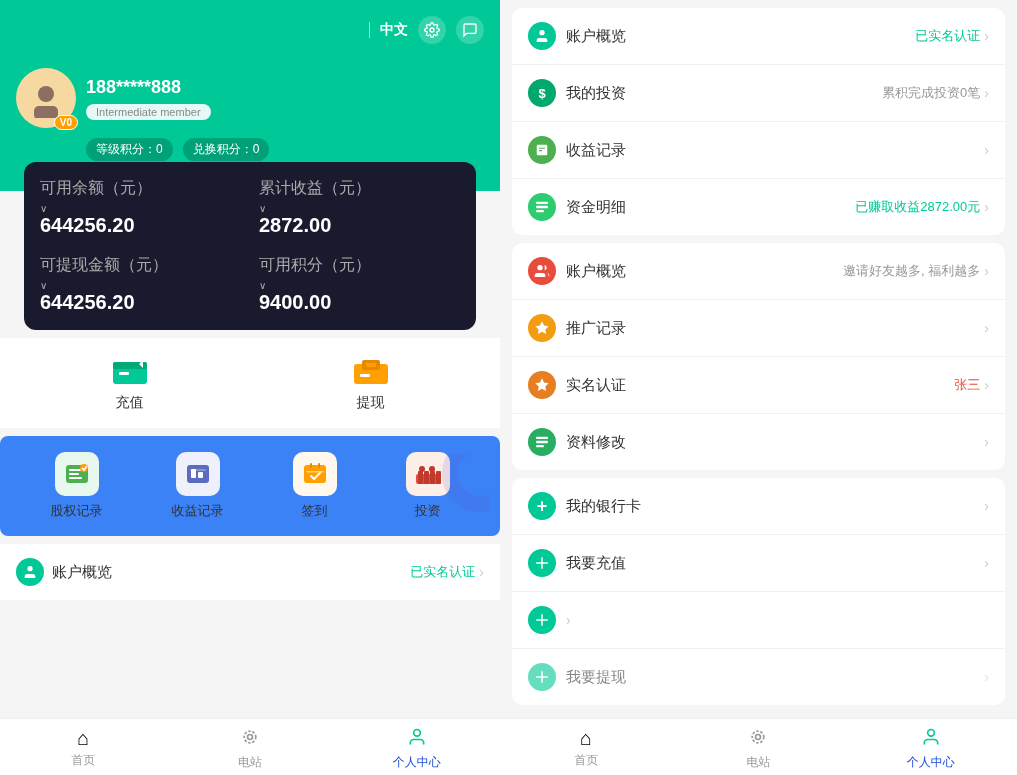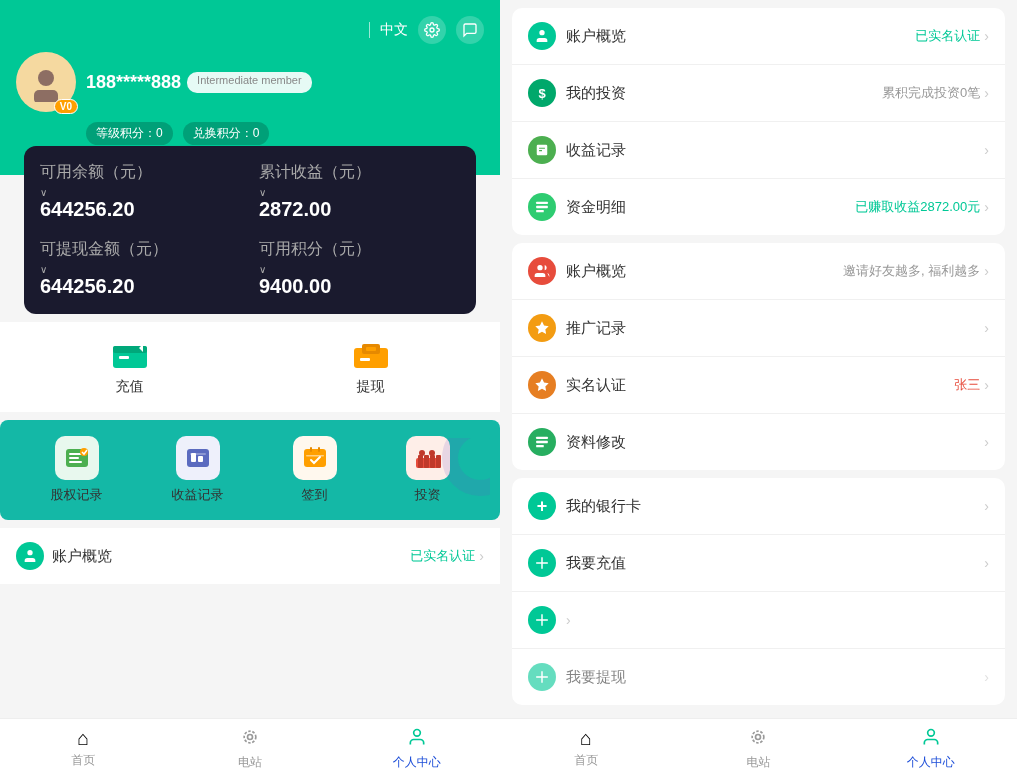--- a/index.html
+++ b/index.html
@@ -28,21 +28,22 @@
       background: #00c896;
       padding: 16px 16px 30px;
       position: relative;
     }
 
     .lang-row {
       display: flex;
       justify-content: flex-end;
       align-items: center;
       gap: 10px;
-      margin-bottom: 8px;
+      margin-bottom: 24px;
+      font-weight: bold;
     }
     .lang-divider {
       width: 1px;
       height: 16px;
       background: rgba(255,255,255,0.6);
     }
     .lang-text {
       color: #fff;
       font-size: 14px;
     }
@@ -85,21 +86,21 @@
       background: #ff9f00;
       color: #fff;
       font-size: 10px;
       font-weight: bold;
       border-radius: 10px;
       padding: 1px 5px;
       border: 1px solid #fff;
     }
     .profile-info {
       display: flex;
-      flex-direction: row;
+      flex-direction: column;
       gap: 6px;
     }
     .username {
       color: #fff;
       font-size: 18px;
       font-weight: bold;
     }
     .member-badge {
       background: rgba(255,255,255,0.9);
       color: #888;
@@ -176,21 +177,21 @@
       justify-content: center;
       border-radius: 6px;
     }
     .action-label {
       font-size: 14px;
       color: #333;
     }
 
     
     .quick-nav {
-      background: #14b8a6;
+      background: #3b82f6;
       margin-top: 8px;
       padding: 16px;
       border-radius: 8px;
       display: flex;
       justify-content: space-around;
       position: relative;
       overflow: hidden;
     }
     .quick-nav-item {
       display: flex;

